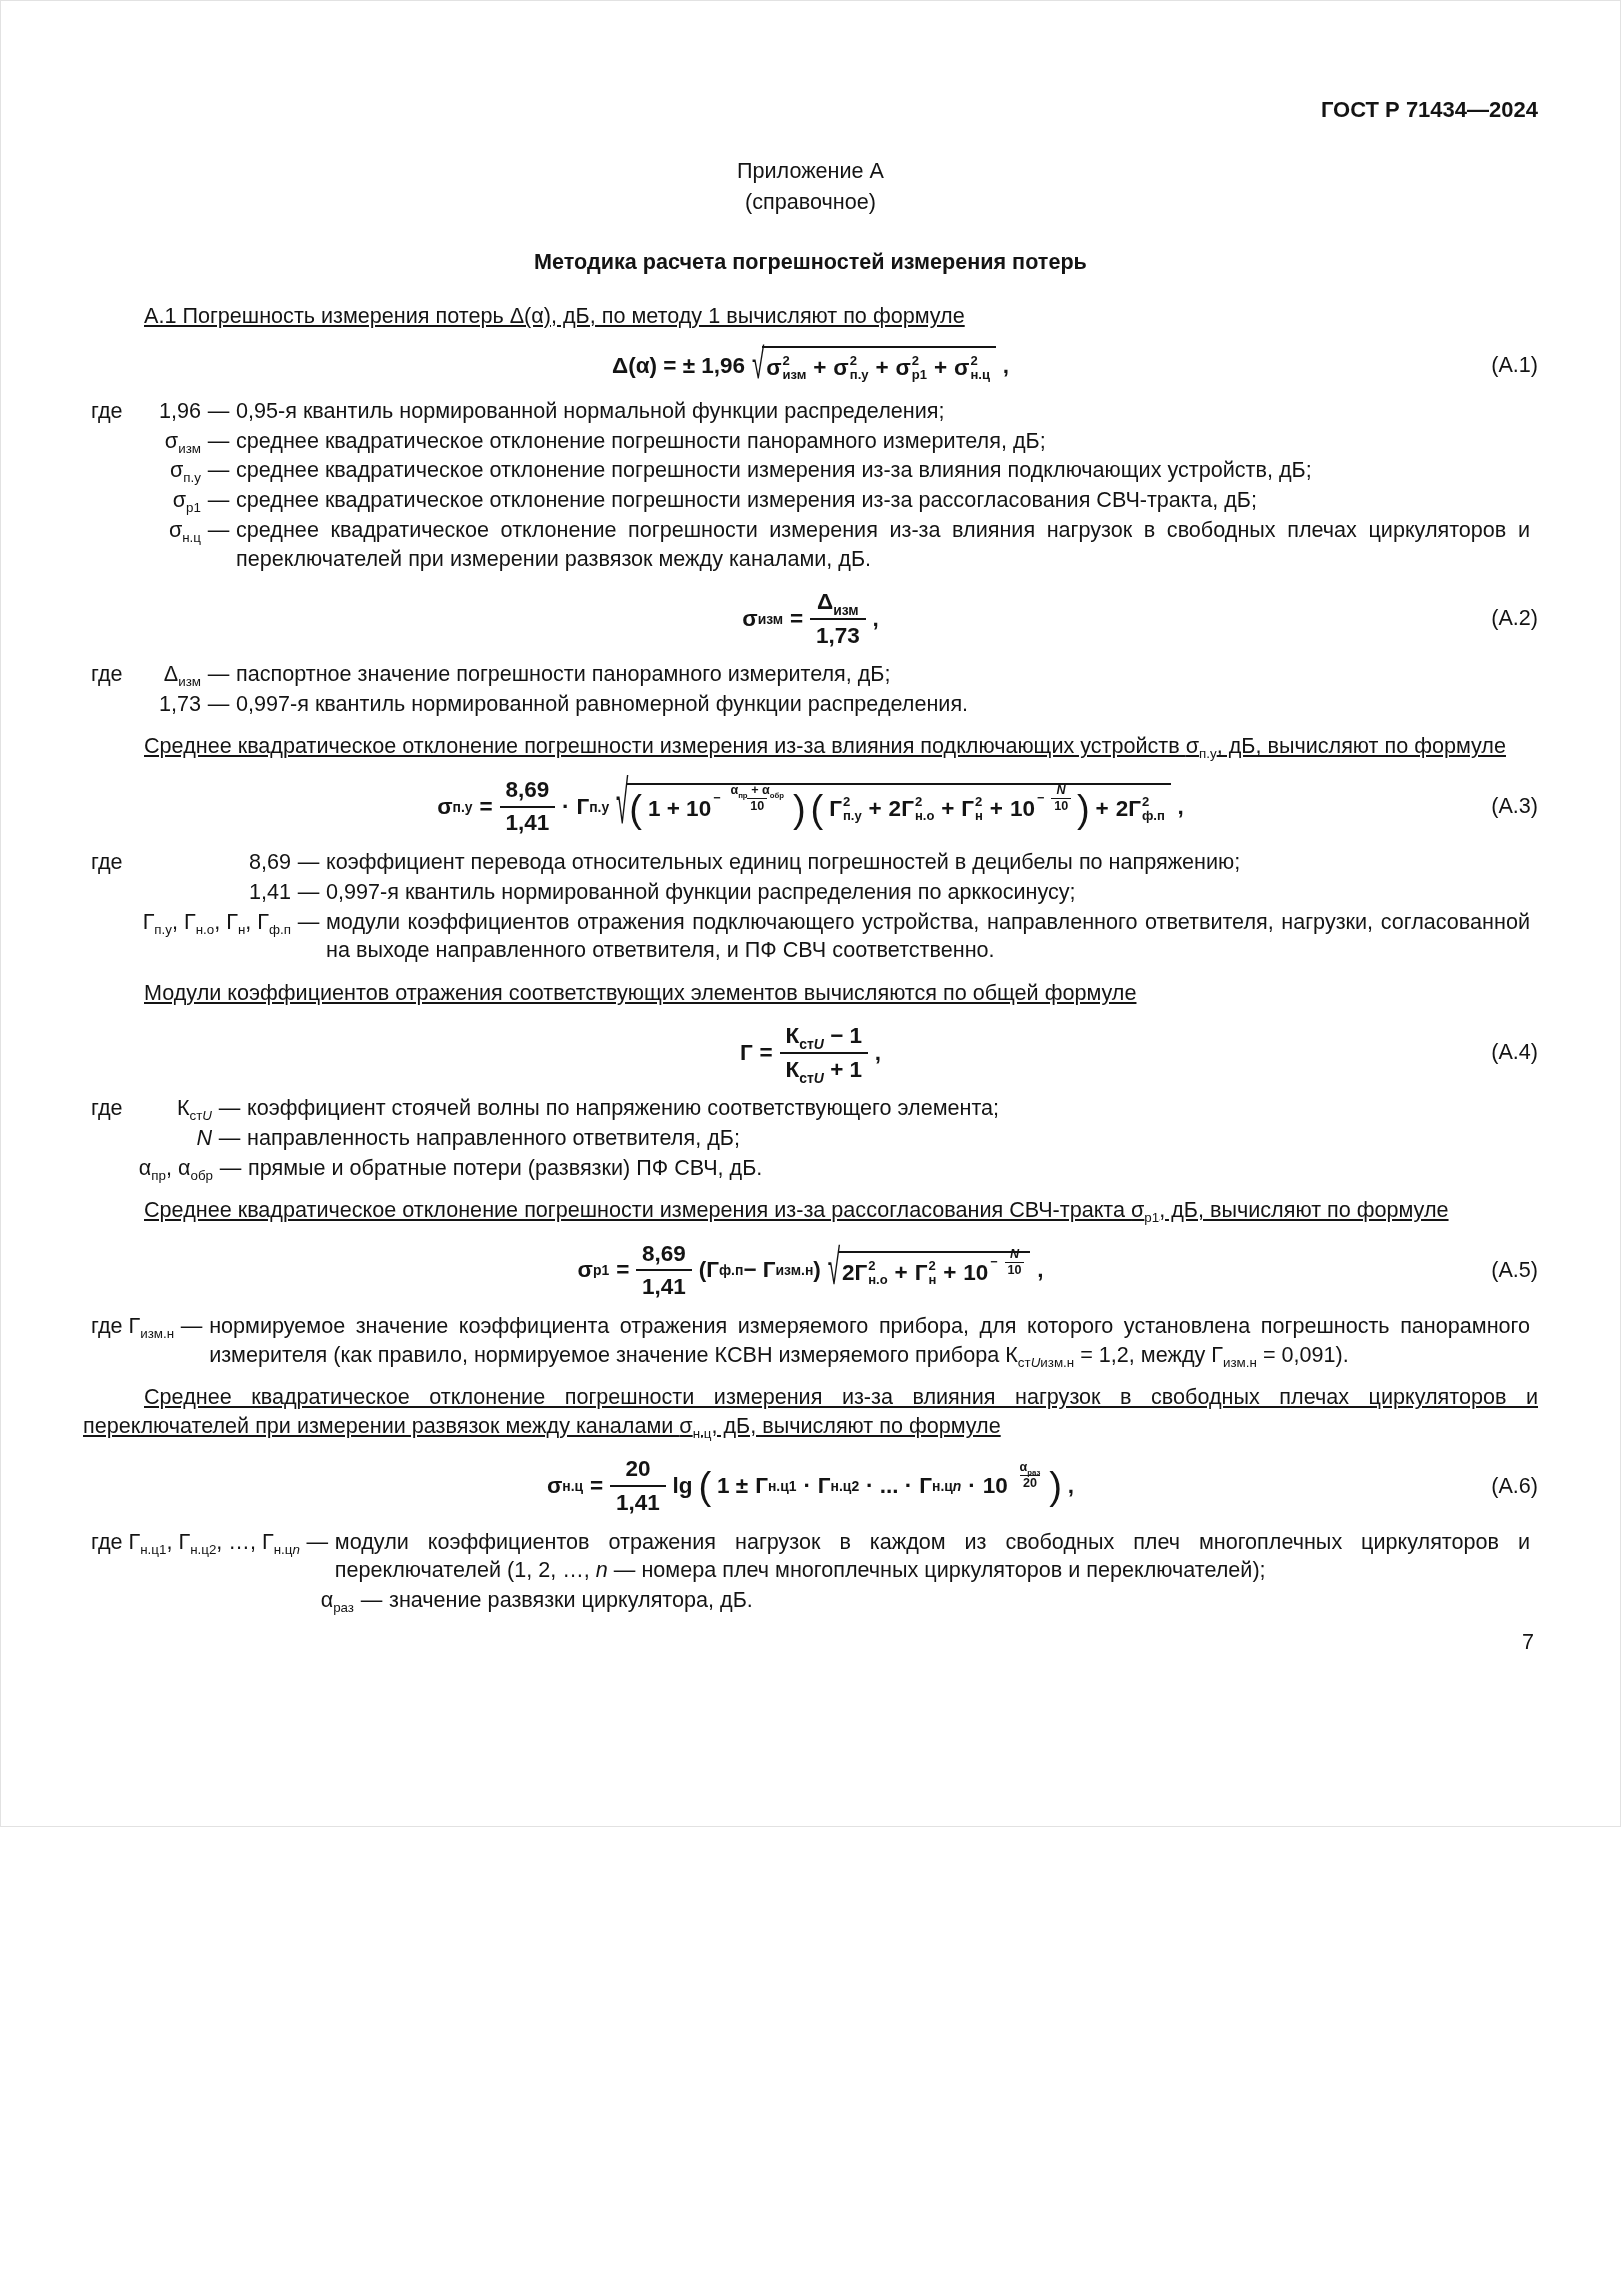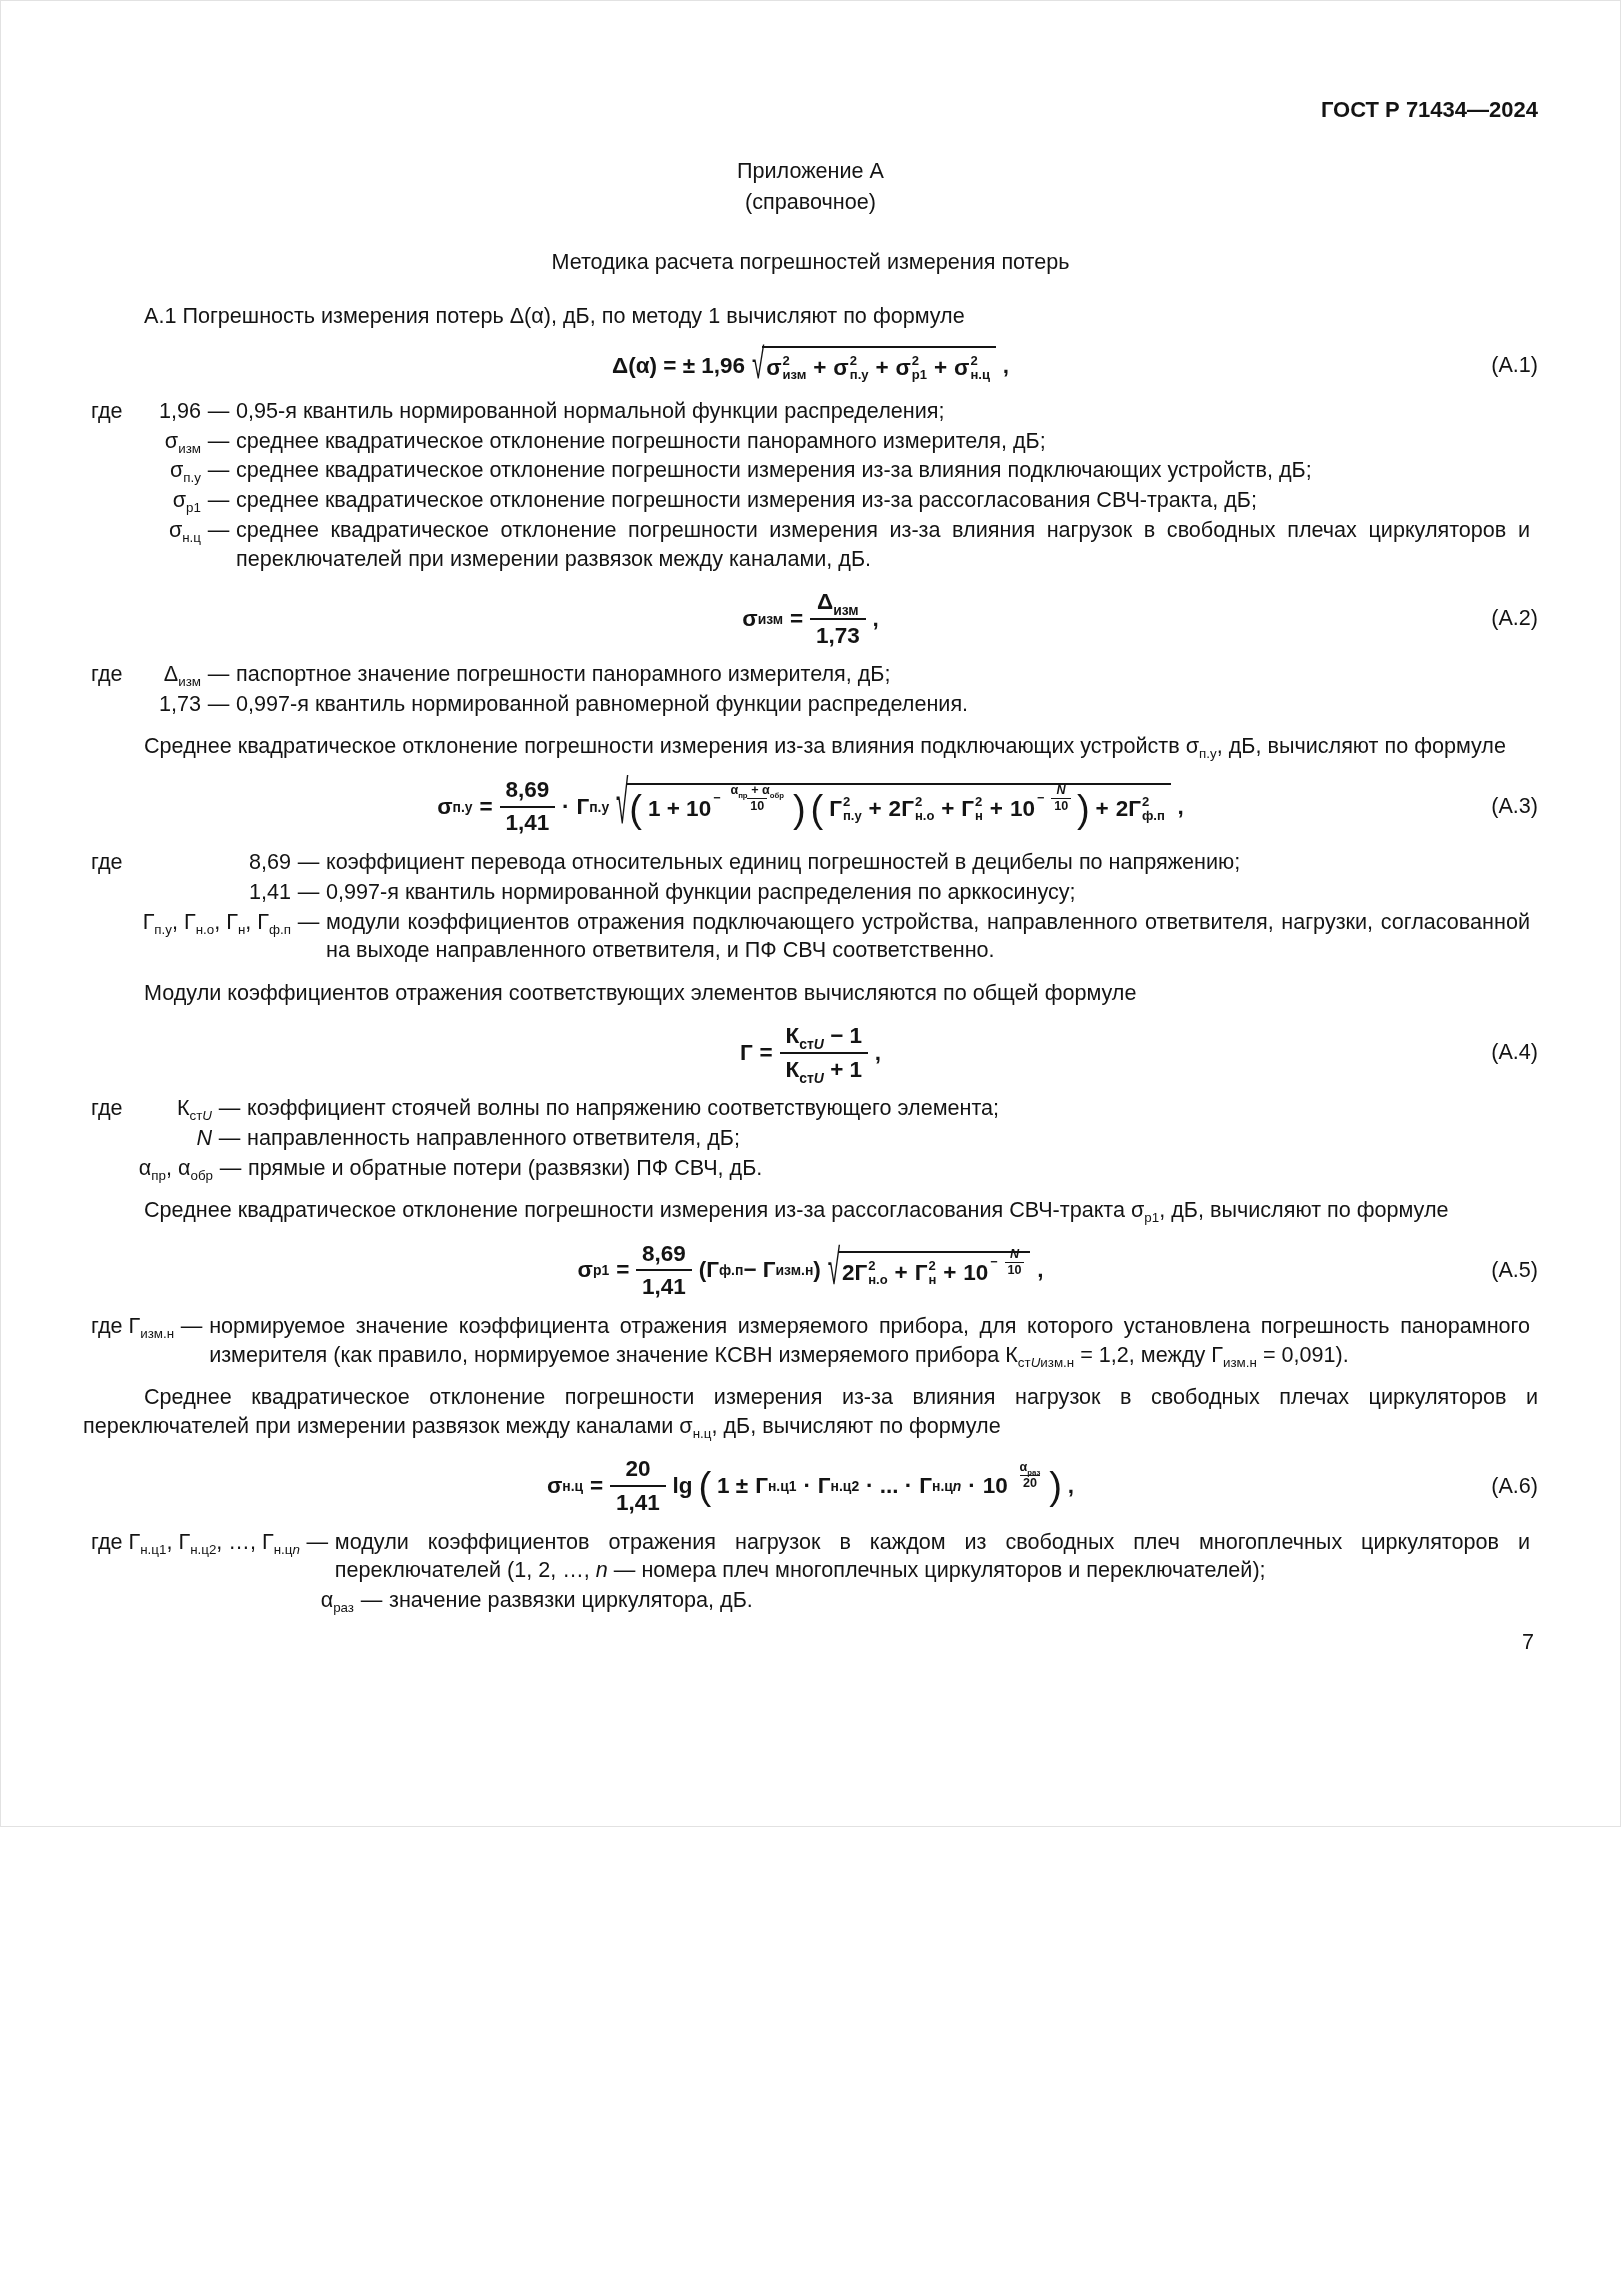--- a/index.html
+++ b/index.html
@@ -8,22 +8,22 @@
     width: 1621px; height: 1827px; position: relative; overflow: hidden;
     background: #fff; color: #141414;
     font-family: "Liberation Sans", sans-serif;
     font-size: 21.6px; line-height: 1.33;
     padding: 94px 82px 0 82px;
     border: 1px solid #e2e2e2;
   }
   .doc-number { text-align: right; font-weight: 700; font-size: 22px; margin-bottom: 33px; }
   .center { text-align: center; }
   .apx { margin: 2px 0; }
-  .title { font-weight: 400; margin: 31px 0 25.5px; }
-  .para { margin: 11.8px 0 7.8px; text-indent: 61px; text-align: justify; }
+  .title { font-weight: 700; margin: 31px 0 25.5px; }
+  .para { margin: 11.8px 0 7.8px; text-indent: 61px; text-align: justify; text-decoration: underline; }
   sub { font-size: 0.62em; line-height: 0; }
   i { font-style: italic; }
   .it { font-style: italic; }
 
   
   .frow { display: flex; align-items: center; margin: 15.7px 0 11.8px; }
   .fpad { flex: 1 1 0; min-width: 0; }
   .fpad.right { text-align: right; }
   .eqnum { font-weight: 400; font-size: 21.6px; white-space: nowrap; }
   .fbody { display: inline-flex; align-items: center; gap: 6.9px; font-weight: 700; font-size: 22.5px; white-space: nowrap; }

